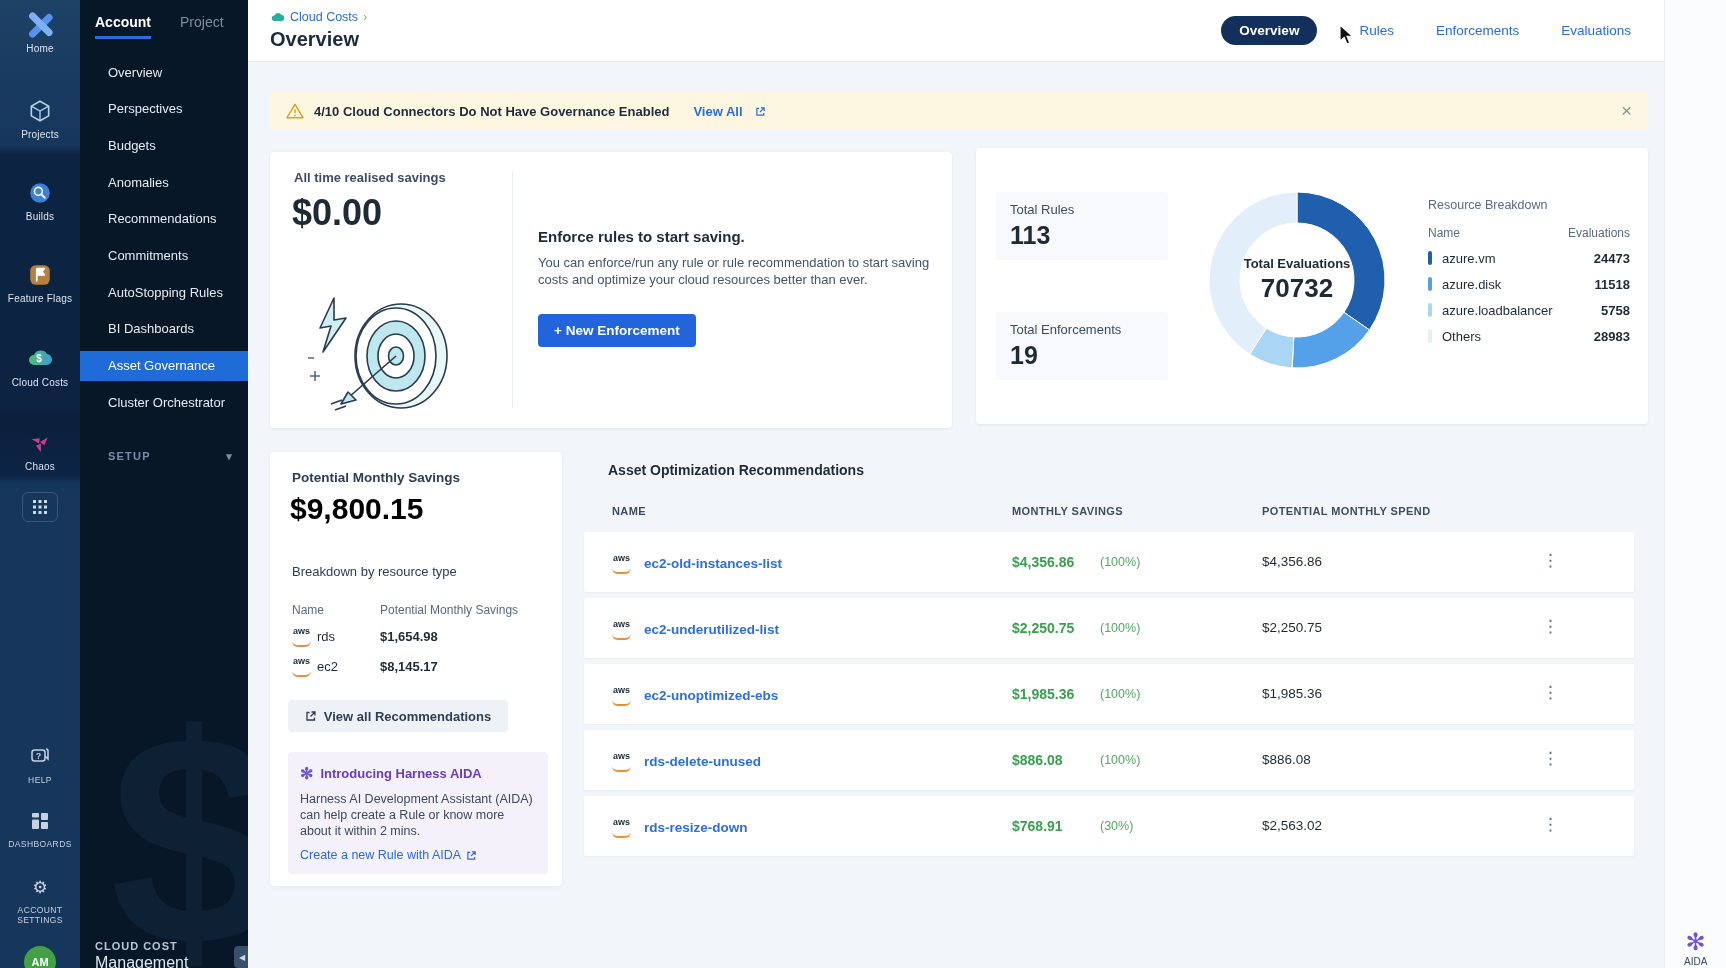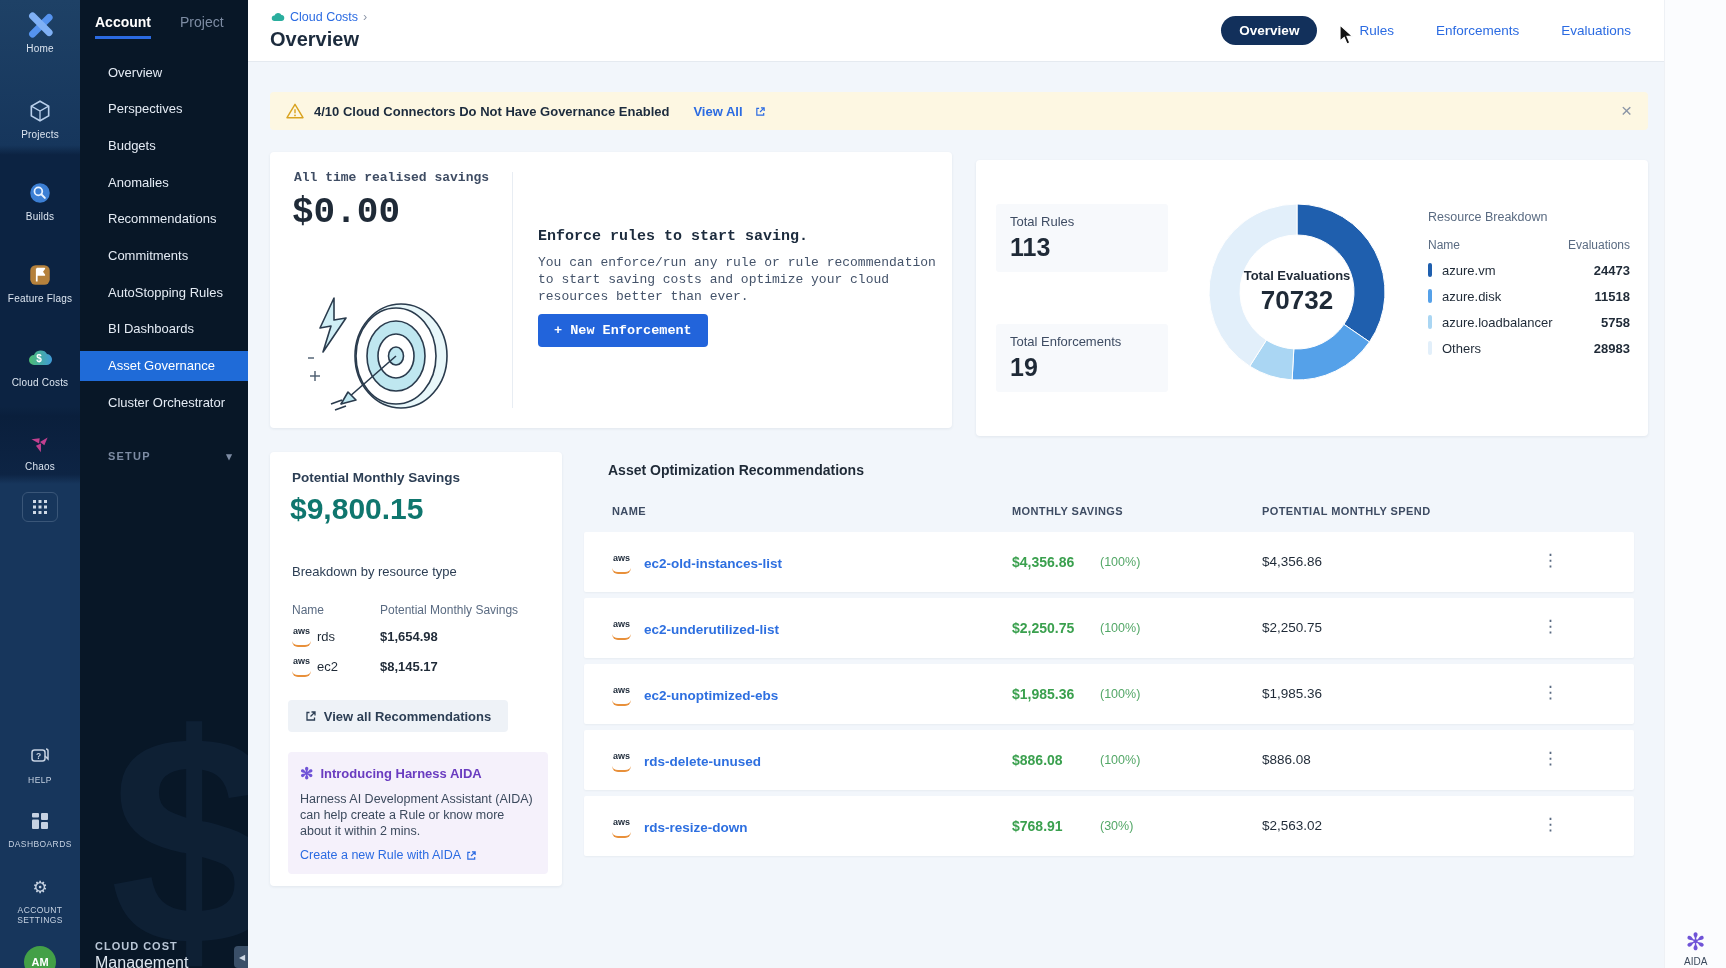--- a/index.html
+++ b/index.html
@@ -50,50 +50,50 @@
   #banner { position:absolute; left:22px; top:92px; width:1378px; height:38px; background:#fdf7e2; border-radius:4px;
     display:flex; align-items:center; padding:0 16px; gap:10px; }
   #banner .b-bold { font-size:13px; font-weight:bold; color:#1c2b3d; }
   #banner .b-text { font-size:13px; color:#2a394c; }
   #banner .b-link { font-size:13px; color:#2b6be2; font-weight:bold; margin-left:14px; display:flex; gap:12px; align-items:center; cursor:pointer; }
   #banner .b-close { margin-left:auto; font-size:19px; color:#8b95a6; cursor:pointer; }
 
   .card { position:absolute; background:#fff; border-radius:4px; box-shadow:0 1px 3px rgba(30,50,80,.08); }
 
   
-  #card-savings { left:22px; top:152px; width:682px; height:276px;font-family:Liberation Mono, monospace; }
+  #card-savings { left:22px; top:152px; width:682px; height:276px; }
   .cs-title { position:absolute; left:24px; top:18px; font-size:13px; font-weight:bold; color:#3e4c63; }
   .cs-amount { position:absolute; left:22px; top:40px; font-size:36px; font-weight:bold; color:#1f2a37; }
   .cs-divider { position:absolute; left:242px; top:20px; height:236px; border-left:1px solid #e8edf3; }
   .cs-illu { position:absolute; left:26px; top:140px; }
   .cs-head { position:absolute; left:268px; top:76px; font-size:15px; font-weight:bold; color:#1c2b3d; }
   .cs-desc { position:absolute; left:268px; top:102px; width:400px; font-size:13px; line-height:17px; color:#44536a; }
   .cs-btn { position:absolute; left:268px; top:162px; height:33px; padding:0 16px; background:#2264db; color:#fff;
     border:none; border-radius:4px; font-size:13.5px; font-weight:bold; font-family:inherit; cursor:pointer; }
 
   
-  #card-stats { left:728px; top:160px; width:672px; height:276px; }
+  #card-stats { left:728px; top:148px; width:672px; height:276px; }
   .stat-box { position:absolute; left:20px; width:172px; height:68px; background:#f7f9fc; border-radius:3px; padding:10px 14px; }
   .stat-box .sb-l { font-size:13px; color:#3e4c63; }
   .stat-box .sb-v { font-size:25px; font-weight:bold; color:#1f2a37; margin-top:4px; }
   #donut-wrap { position:absolute; left:226px; top:37px; width:190px; height:190px; }
   #donut-center { position:absolute; inset:0; display:flex; flex-direction:column; align-items:center; justify-content:center; pointer-events:none; }
   #donut-center .dc-l { font-size:13px; font-weight:bold; color:#1f2a37; }
   #donut-center .dc-v { font-size:26px; font-weight:bold; color:#1f2a37; margin-top:2px; }
   .legend { position:absolute; left:452px; top:50px; width:202px; }
   .legend .lg-title { font-size:12.5px; color:#5a6b82; }
   .lg-hdr { display:flex; justify-content:space-between; font-size:12px; color:#5a6b82; margin-top:14px; }
   .lg-row { display:flex; align-items:flex-start; margin-top:11px; font-size:13px; color:#1f2a37; }
   .lg-tick { width:4px; height:14px; border-radius:2px; margin-right:10px; }
   .lg-val { margin-left:auto; font-weight:bold; }
 
   
   #card-monthly { left:22px; top:452px; width:292px; height:434px; }
   .pm-title { position:absolute; left:22px; top:18px; font-size:13.5px; font-weight:bold; color:#2c3e54; }
-  .pm-amount { position:absolute; left:20px; top:40px; font-size:30px; font-weight:bold; color:#0f766e; }
+  .pm-amount { position:absolute; left:20px; top:40px; font-size:30px; font-weight:bold; color:#000000; }
   .pm-bd-title { position:absolute; left:22px; top:112px; font-size:13px; color:#2c3e54; }
   .pm-tbl { position:absolute; left:22px; top:142px; width:248px; font-size:12px; color:#5a6b82; }
   .pm-tr { display:flex; margin-top:9px; align-items:center; }
   .pm-c1 { width:88px; display:flex; align-items:center; gap:6px; }
   .pm-name { font-size:13px; color:#1f2a37; }
   .pm-val { font-size:13px; color:#1f2a37; font-weight:bold; }
   .aws-ico { font-size:9px; font-weight:bold; color:#232f3e; border-bottom:2px solid #e8903a; border-radius:0 0 6px 6px; padding:0 1px 8px 1px; line-height:11px; }
   .pm-viewall { position:absolute; left:18px; top:248px; width:220px; height:32px; background:#eef2f7; border:none;
     border-radius:4px; font-family:inherit; font-size:13px; font-weight:bold; color:#2c3e54; display:flex; align-items:center;
     justify-content:center; gap:7px; cursor:pointer; }

